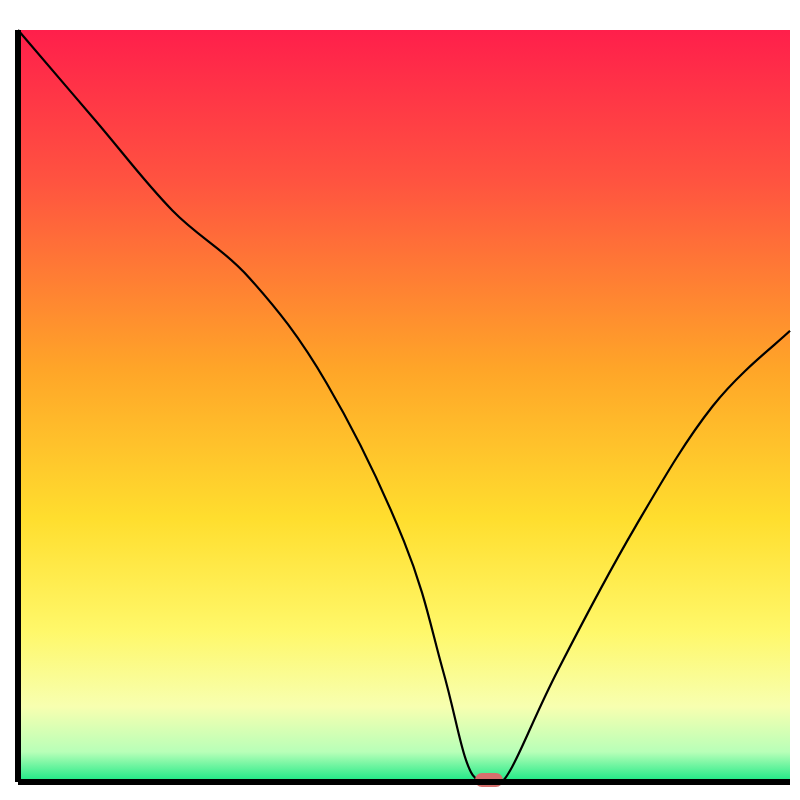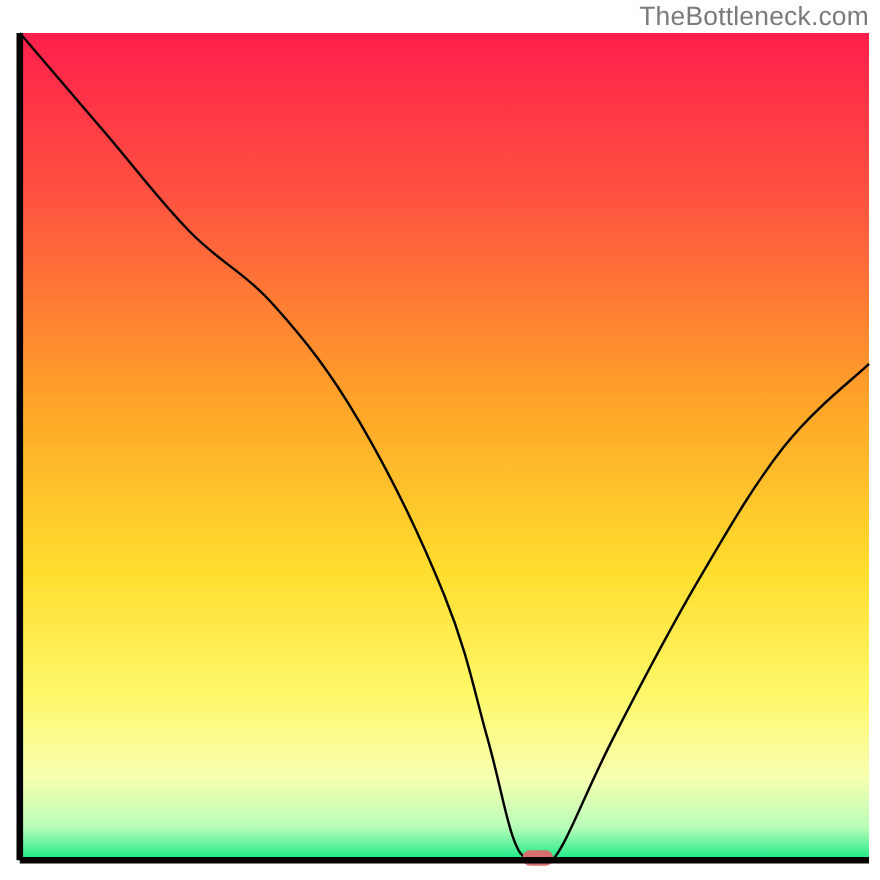--- a/index.html
+++ b/index.html
@@ -25,21 +25,20 @@
     letter-spacing: 0.2px;
   }
   svg {
     display: block;
   }
 </style>
 </head>
 <body>
 
 <div class="container">
-  <div class="watermark">TheBottleneck.com</div>
 
   <svg width="800" height="800" viewBox="0 0 800 800">
     <defs>
       <linearGradient id="bg-grad" x1="0" y1="0" x2="0" y2="1">
 
       <stop offset="0.0%" stop-color="#ff1f4b"></stop>
           <stop offset="20.0%" stop-color="#ff5340"></stop>
           <stop offset="45.0%" stop-color="#ffa528"></stop>
           <stop offset="65.0%" stop-color="#ffde2e"></stop>
           <stop offset="80.0%" stop-color="#fff86a"></stop>

